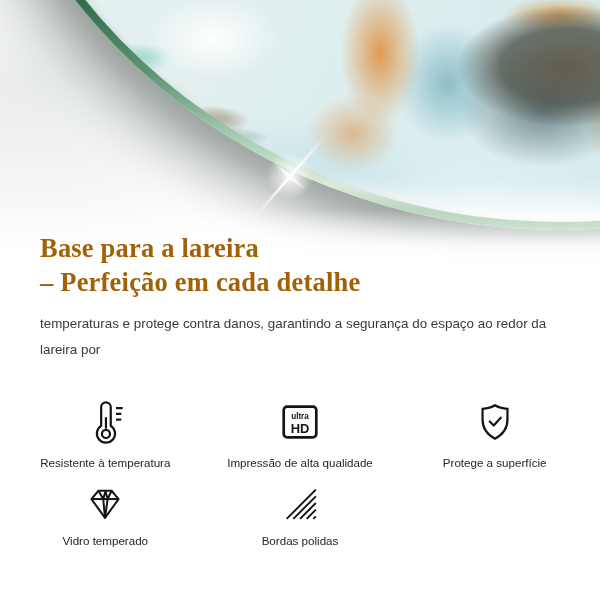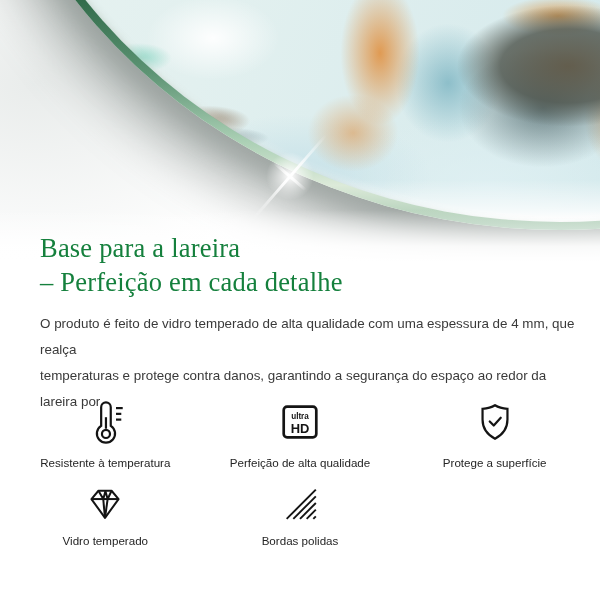--- a/index.html
+++ b/index.html
@@ -36,21 +36,21 @@
   .sparkle{position:absolute;left:290px;top:176px;width:0;height:0;z-index:5;}
   .sparkle .glow{position:absolute;left:-24px;top:-24px;width:48px;height:48px;border-radius:50%;
     background:radial-gradient(circle, rgba(255,255,255,1) 0%, rgba(255,255,255,0.55) 32%, rgba(255,255,255,0) 70%);}
   .sparkle .ray{position:absolute;background:linear-gradient(90deg, rgba(255,255,255,0), #fff 45%, #fff 55%, rgba(255,255,255,0));
     border-radius:2px;}
   .sparkle .ray.r1{left:-55px;top:-1.5px;width:110px;height:3px;transform:rotate(-49deg);}
   .sparkle .ray.r2{left:-21px;top:-1px;width:42px;height:2.5px;transform:rotate(41deg);}
 
   
   .heading{position:absolute;left:40px;top:231px;z-index:10;font-family:"Liberation Serif",serif;
-    font-size:26.5px;line-height:34px;font-weight:400;color:#15803d;letter-spacing:0.2px;}
+    font-size:26.5px;line-height:34px;font-weight:700;color:#a16207;letter-spacing:0.2px;}
   .body-text{position:absolute;left:40px;top:311px;width:545px;z-index:10;
     font-size:13.4px;line-height:26px;color:#3a3a3a;}
   .body-text span{display:block;}
 
   
   .features{position:absolute;left:8px;top:397px;width:584px;z-index:10;
     display:grid;grid-template-columns:1fr 1fr 1fr;row-gap:12px;}
   .feature{display:flex;flex-direction:column;align-items:center;}
   .icon-wrap{height:50px;display:flex;align-items:center;justify-content:center;}
   .feature.row2 .icon-wrap{height:44px;}
@@ -75,21 +75,20 @@
     </div>
     <div class="hero-fade"></div>
   </div>
 
   <h1 class="heading" style="margin:0;">
     <span style="display:block;">Base para a lareira</span>
     <span style="display:block;">– Perfeição em cada detalhe</span>
   </h1>
 
   <p class="body-text" style="margin:0;">
-    <span>O produto é feito de vidro temperado de alta qualidade com uma espessura de 4 mm, que realça</span>
     <span>temperaturas e protege contra danos, garantindo a segurança do espaço ao redor da lareira por</span>
   </p>
 
   <div class="features">
 
     <div class="feature">
       <div class="icon-wrap">
         <svg class="ico" width="46" height="46" viewBox="0 0 48 48">
           <path d="M20 8.5 a5 5 0 0 1 10 0 V28 a9.5 9.5 0 1 1 -10 0 Z"></path>
           <circle cx="25" cy="36.5" r="4.2"></circle>
@@ -103,21 +102,21 @@
     </div>
 
     <div class="feature">
       <div class="icon-wrap">
         <svg class="ico" width="46" height="46" viewBox="0 0 48 48">
           <rect x="7" y="8" width="34" height="32" rx="3.5" stroke-width="2.8"></rect>
           <text x="24" y="20.5" font-size="8.5" font-weight="600" text-anchor="middle">ultra</text>
           <text x="24" y="35" font-size="13.5" font-weight="700" text-anchor="middle">HD</text>
         </svg>
       </div>
-      <div class="feature-label">Perfeição de alta qualidade</div>
+      <div class="feature-label">Impressão de alta qualidade</div>
     </div>
 
     <div class="feature">
       <div class="icon-wrap">
         <svg class="ico" width="46" height="46" viewBox="0 0 48 48">
           <path d="M24 6.5 C27.5 8.8 32.5 10 37 10.2 V21.5 C37 31 31.5 37.6 24 41.5 C16.5 37.6 11 31 11 21.5 V10.2 C15.5 10 20.5 8.8 24 6.5 Z"></path>
           <path d="M18.5 23.5 L22.7 27.7 L30 19.6" stroke-linecap="round" stroke-linejoin="round"></path>
         </svg>
       </div>
       <div class="feature-label">Protege a superfície</div>

